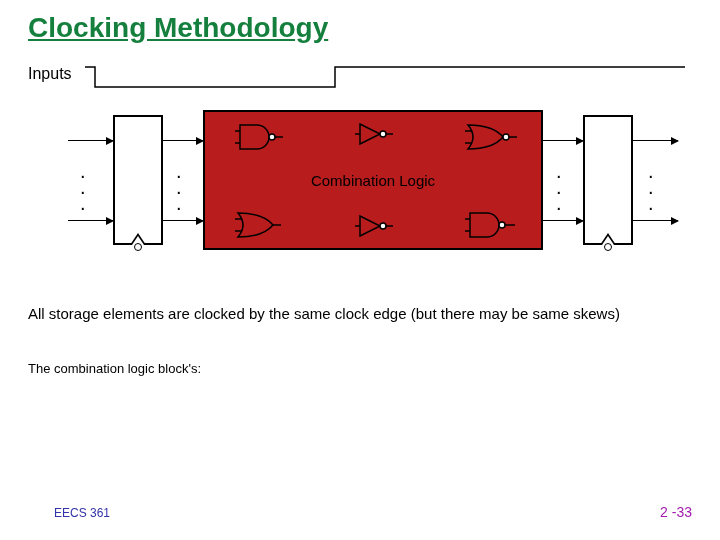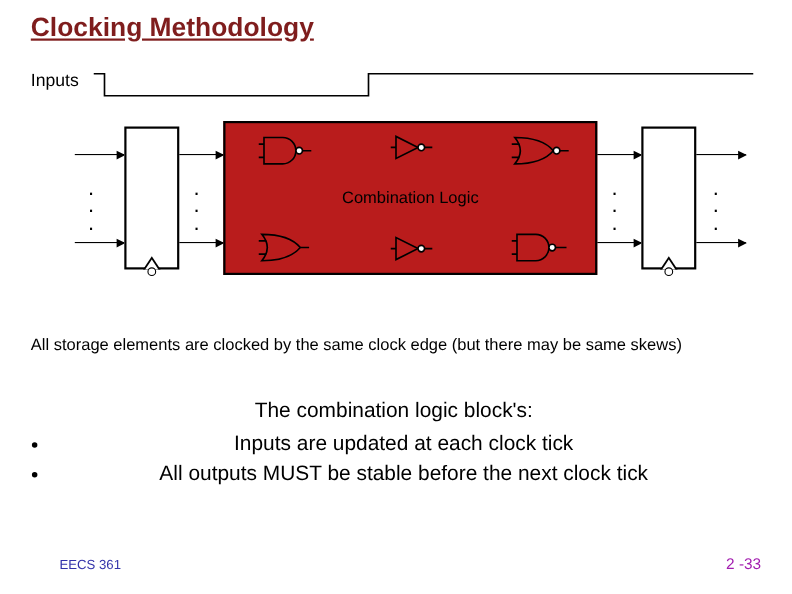--- a/index.html
+++ b/index.html
@@ -10,23 +10,23 @@
     height: 540px;
     font-family: "Comic Sans MS", "Comic Sans", cursive, sans-serif;
     background: #fff;
     color: #000;
     position: relative;
   }
   .title {
     position: absolute;
     left: 28px;
     top: 12px;
-    font-size: 24px;
+    font-size: 28px;
     font-weight: bold;
-    color: #7f1d1d;
+    color: #15803d;
     text-decoration: underline;
   }
   .clock-label {
     position: absolute;
     left: 28px;
     top: 65px;
     font-size: 16px;
   }
   
   .clk {
@@ -136,23 +136,22 @@
     top: 305px;
     width: 660px;
     font-size: 15px;
     line-height: 1.25;
   }
   .para2 {
     position: absolute;
     left: 28px;
     top: 360px;
     width: 660px;
-    font-size: 19px;
+    font-size: 13px;
     line-height: 1.45;
-    text-align: center;
   }
   .para2 ul { margin: 2px 0 0 18px; padding: 0; }
   .para2 li { margin: 0; }
 
   .footer-left {
     position: absolute;
     left: 54px;
     bottom: 20px;
     font-size: 12px;
     color: #3333aa;
@@ -264,20 +263,16 @@
       <span>.</span>
       <span>.</span>
     </div>
 
 </div>
 
 <div class="para1">All storage elements are clocked by the same clock edge (but there may be same skews)</div>
 
 <div class="para2">
   <span>The combination logic block's:</span>
-  <ul>
-    <li>Inputs are updated at each clock tick</li>
-    <li>All outputs MUST be stable before the next clock tick</li>
-  </ul>
 </div>
 
 <div class="footer-left">EECS 361</div>
 <div class="footer-right">2 -33</div>
 
 </body></html>

